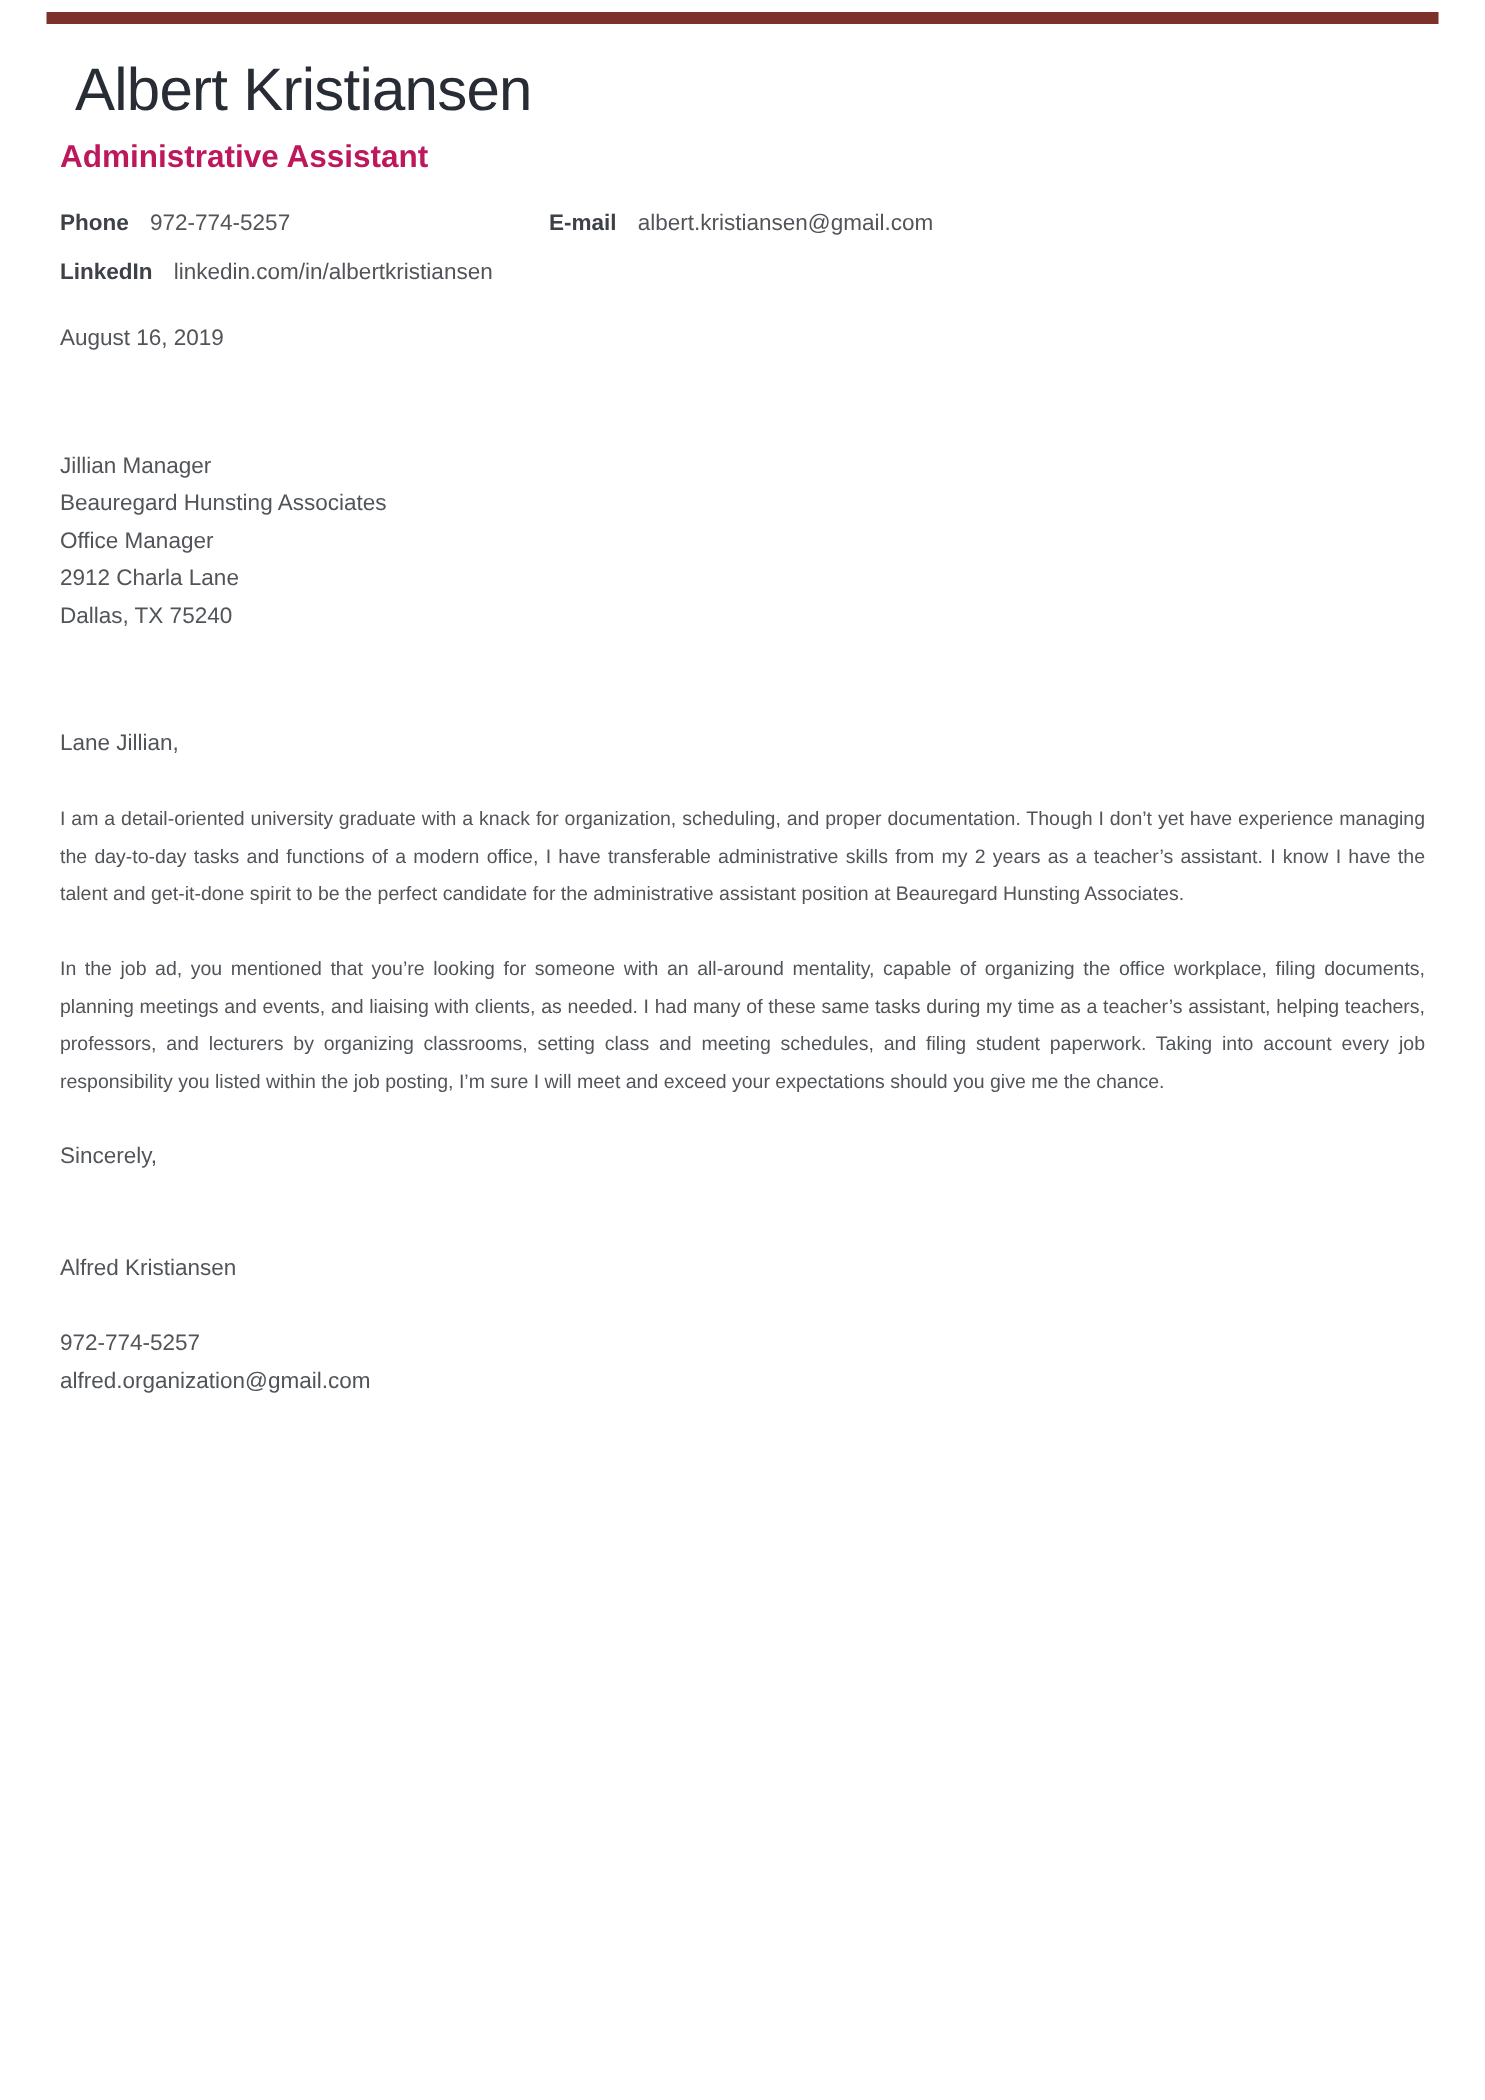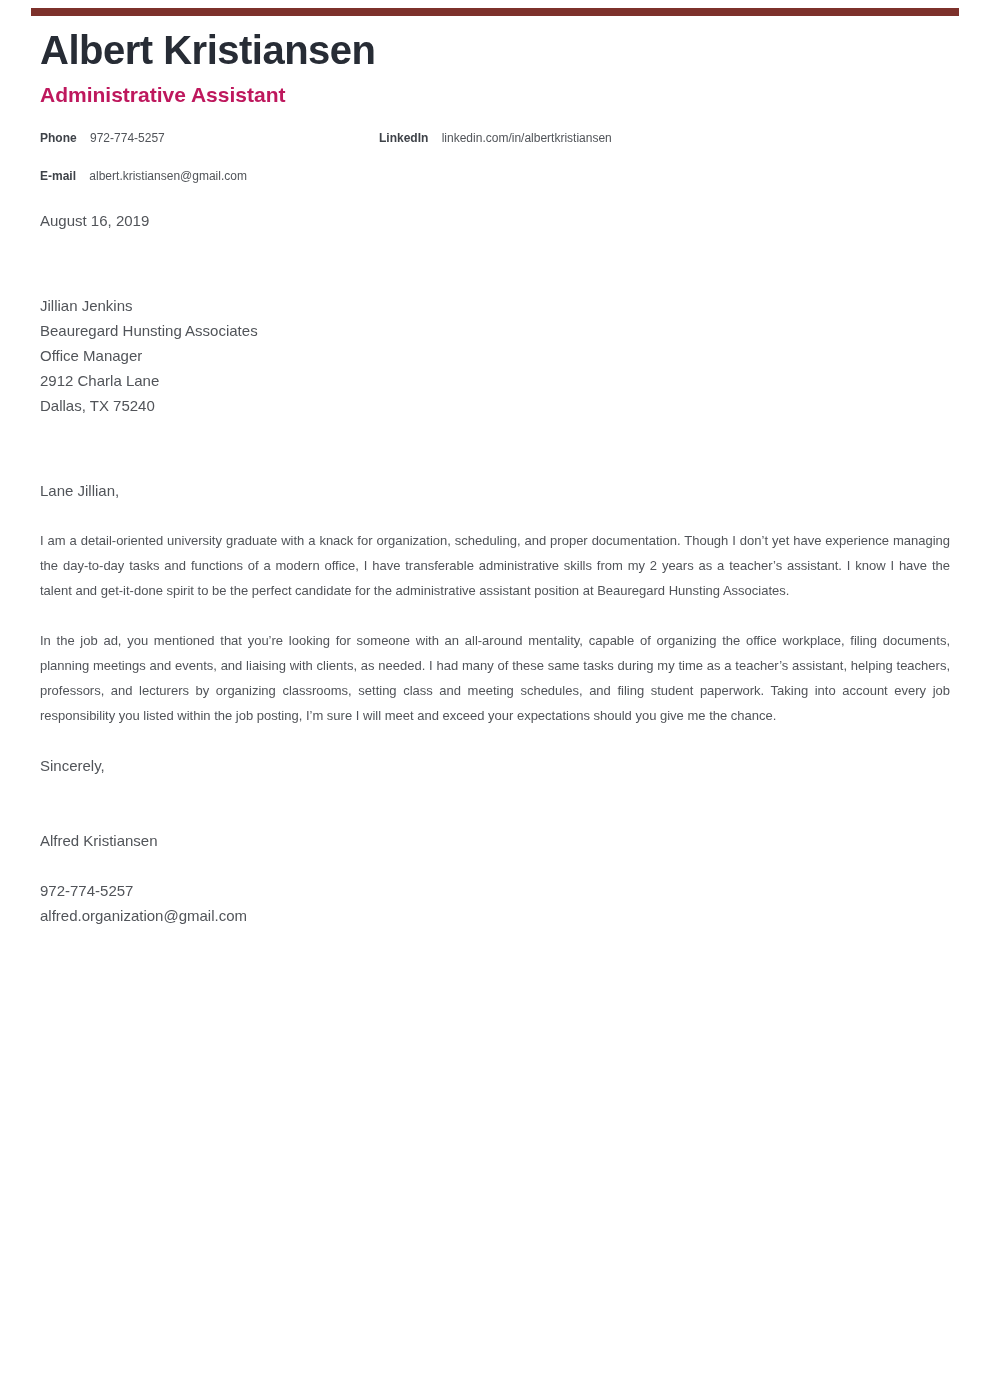--- a/index.html
+++ b/index.html
@@ -20,43 +20,42 @@
   }
   .accent-bar {
     position: absolute;
     top: 8px;
     left: 31px;
     right: 31px;
     height: 8px;
     background: #7d312b;
   }
   .applicant-name {
-    margin: 0;
+    margin: 10px;
     padding-top: 28px;
     font-size: 40px;
     line-height: 44px;
-    font-weight: 700;
+    font-weight: 400;
     letter-spacing: -0.5px;
     color: #272c35;
   }
   .job-title {
     margin: 12px 0 0 0;
     font-size: 21px;
     line-height: 22px;
     font-weight: 700;
     color: #be185d;
   }
   .contact-grid {
     margin-top: 20px;
     display: grid;
     grid-template-columns: 326px 1fr;
     grid-row-gap: 8px;
-    font-size: 12px;
+    font-size: 15px;
     line-height: 25px;
-    gap: 13px;
   }
   .contact-item .label {
     font-weight: 700;
     color: #3e4248;
     margin-right: 10px;
   }
   .contact-item .value {
     color: #515459;
   }
   .text-line {
@@ -86,34 +85,34 @@
 
   <h1 class="applicant-name">Albert Kristiansen</h1>
   <h2 class="job-title">Administrative Assistant</h2>
 
   <div class="contact-grid">
     <div class="contact-item">
       <span class="label">Phone</span>
       <span class="value">972-774-5257</span>
     </div>
     <div class="contact-item">
+      <span class="label">E-mail</span>
+      <span class="value">albert.kristiansen@gmail.com</span>
+    </div>
+    <div class="contact-item">
       <span class="label">LinkedIn</span>
       <span class="value">linkedin.com/in/albertkristiansen</span>
-    </div>
-    <div class="contact-item">
-      <span class="label">E-mail</span>
-      <span class="value">albert.kristiansen@gmail.com</span>
     </div>
     <div></div>
   </div>
 
   <div class="text-line date-line">August 16, 2019</div>
 
   <div class="recipient-block">
-    <div class="text-line">Jillian Jenkins</div>
+    <div class="text-line">Jillian Manager</div>
     <div class="text-line">Beauregard Hunsting Associates</div>
     <div class="text-line">Office Manager</div>
     <div class="text-line">2912 Charla Lane</div>
     <div class="text-line">Dallas, TX 75240</div>
   </div>
 
   <p class="text-line salutation">Lane Jillian,</p>
 
   <p class="body-par">I am a detail-oriented university graduate with a knack for organization, scheduling, and proper documentation. Though I don’t yet have experience managing the day-to-day tasks and functions of a modern office, I have transferable administrative skills from my 2 years as a teacher’s assistant. I know I have the talent and get-it-done spirit to be the perfect candidate for the administrative assistant position at Beauregard Hunsting Associates.</p>
   <p class="body-par">In the job ad, you mentioned that you’re looking for someone with an all-around mentality, capable of organizing the office workplace, filing documents, planning meetings and events, and liaising with clients, as needed. I had many of these same tasks during my time as a teacher’s assistant, helping teachers, professors, and lecturers by organizing classrooms, setting class and meeting schedules, and filing student paperwork. Taking into account every job responsibility you listed within the job posting, I’m sure I will meet and exceed your expectations should you give me the chance.</p>

